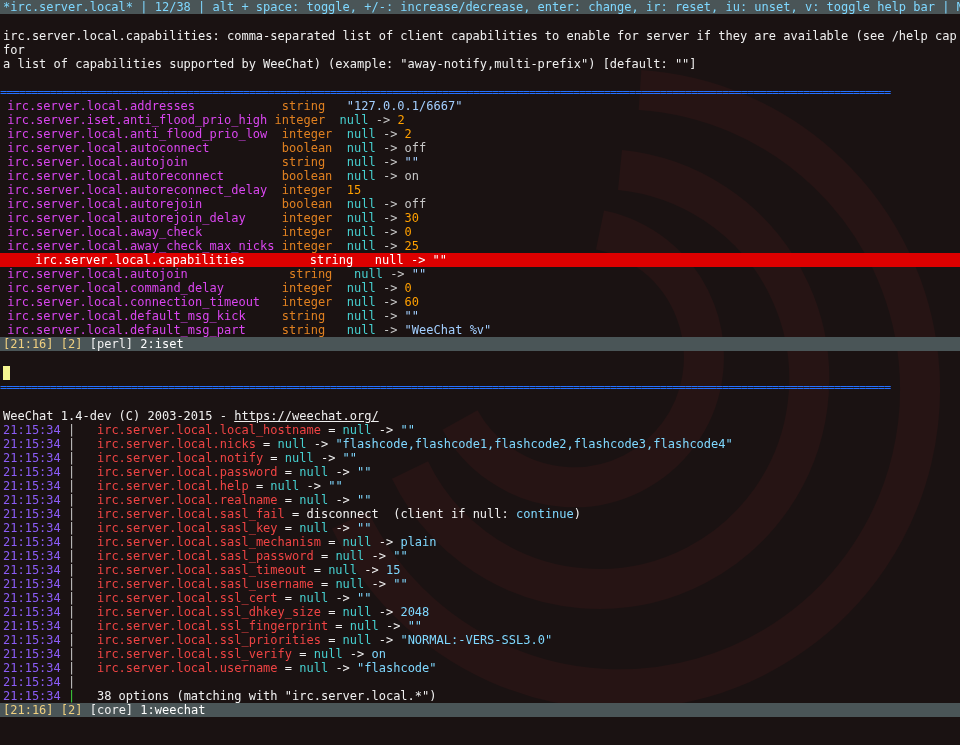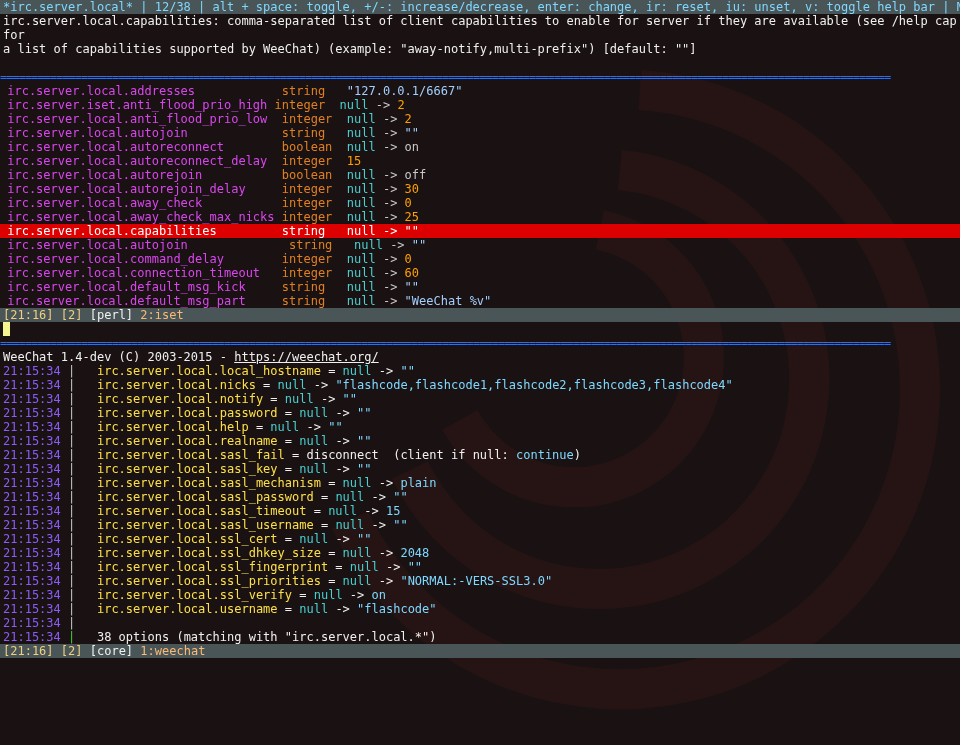--- a/index.html
+++ b/index.html
@@ -19,48 +19,48 @@
     position: absolute;
     top: 0; left: 0; width: 960px; height: 745px;
     pointer-events: none;
     z-index: 0;
     opacity: 0.12;
   }
   .content { position: relative; z-index: 1; padding: 0; }
   .titlebar { background: #4a5557; padding: 0 3px; white-space: nowrap; overflow: hidden; display: flex; height: 14px; line-height: 14px; }
   .cyan { color: #7fd8ff; }
   .yellow { color: #f0d080; }
-  .brightgreen { color: #fdba74; }
+  .brightgreen { color: #ffffff; }
   .white { color: #f0f0f0; }
   .hr {
     color: #2570ff;
     white-space: nowrap;
     overflow: hidden;
     font-family: monospace;
   }
   .hr::before { content: "==============================================================================================================================================="; letter-spacing: -1.0px; }
-  .pane { padding: 0 3px; }
+  .pane { padding: 0 3px; margin-top: 15px; }
   .optrow { white-space: pre; }
   .key { color: #d946ef; }
   .type { color: #e08020; }
   .null { color: #47d1d1; }
   .arrow { color: #c8c8c8; }
   .val-str { color: #a3cfff; }
   .val-int { color: #ffa000; }
   .val-bool { color: #c8c8c8; }
   .val-direct { color: #a3cfff; }
-  .selected { background: #dd0000; }
+  .selected { background: #dd0000; padding-left: 28px; }
   .selected .key, .selected .type, .selected .null, .selected .arrow, .selected .val-str { color: #ffffff; }
   .statusbar { background: #4a5557; padding: 0 3px; height: 14px; line-height: 14px; }
   .cursor { display:inline-block; width: 7px; height: 14px; background: #f5f590; vertical-align: top; }
   .logrow { white-space: pre; padding: 0 3px; }
   .ts { color: #8b5cf6; margin-top: 11px; }
   .pipe-g { color: #3cd03c; }
   .pipe-w { color: #c8c8c8; }
-  .log-opt { color: #fde047; }
+  .log-opt { color: #ef4444; }
   .log-val { color: #7fd8ff; }
   .underline { text-decoration: underline; }
 </style>
 </head>
 <body>
 
 <svg class="swirl" viewBox="0 0 960 745" xmlns="http://www.w3.org/2000/svg">
   <g fill="none" stroke="#7a2222" stroke-width="40">
     <path d="M 640 90 A 300 300 0 1 1 350 520"></path>
     <path d="M 620 170 A 210 210 0 1 1 410 470"></path>
@@ -80,20 +80,21 @@
     <div class="white"> a list of capabilities supported by WeeChat) (example: "away-notify,multi-prefix") [default: ""]</div>
   </div>
 
   <div>&nbsp;</div>
   <div class="hr"></div>
 
   <div id="options">
       <div class="optrow"><span class="key"> irc.server.local.addresses            </span><span class="type">string   </span><span class="val-direct">"127.0.0.1/6667"</span></div>
       <div class="optrow"><span class="key"> irc.server.iset.anti_flood_prio_high </span><span class="type">integer  </span><span class="null">null</span><span class="arrow"> -&gt; </span><span class="val-int">2</span></div>
       <div class="optrow"><span class="key"> irc.server.local.anti_flood_prio_low  </span><span class="type">integer  </span><span class="null">null</span><span class="arrow"> -&gt; </span><span class="val-int">2</span></div>
+      <div class="optrow"><span class="key"> irc.server.local.autoconnect          </span><span class="type">boolean  </span><span class="null">null</span><span class="arrow"> -&gt; </span><span class="val-bool">off</span></div>
       <div class="optrow"><span class="key"> irc.server.local.autojoin             </span><span class="type">string   </span><span class="null">null</span><span class="arrow"> -&gt; </span><span class="val-str">""</span></div>
       <div class="optrow"><span class="key"> irc.server.local.autoreconnect        </span><span class="type">boolean  </span><span class="null">null</span><span class="arrow"> -&gt; </span><span class="val-bool">on</span></div>
       <div class="optrow"><span class="key"> irc.server.local.autoreconnect_delay  </span><span class="type">integer  </span><span class="val-int">15</span></div>
       <div class="optrow"><span class="key"> irc.server.local.autorejoin           </span><span class="type">boolean  </span><span class="null">null</span><span class="arrow"> -&gt; </span><span class="val-bool">off</span></div>
       <div class="optrow"><span class="key"> irc.server.local.autorejoin_delay     </span><span class="type">integer  </span><span class="null">null</span><span class="arrow"> -&gt; </span><span class="val-int">30</span></div>
       <div class="optrow"><span class="key"> irc.server.local.away_check           </span><span class="type">integer  </span><span class="null">null</span><span class="arrow"> -&gt; </span><span class="val-int">0</span></div>
       <div class="optrow"><span class="key"> irc.server.local.away_check_max_nicks </span><span class="type">integer  </span><span class="null">null</span><span class="arrow"> -&gt; </span><span class="val-int">25</span></div>
       <div class="optrow selected"><span class="key"> irc.server.local.capabilities         </span><span class="type">string   </span><span class="null">null</span><span class="arrow"> -&gt; </span><span class="val-str">""</span></div>
       <div class="optrow"><span class="key"> irc.server.local.autojoin              </span><span class="type">string   </span><span class="null">null</span><span class="arrow"> -&gt; </span><span class="val-str">""</span></div>
       <div class="optrow"><span class="key"> irc.server.local.command_delay        </span><span class="type">integer  </span><span class="null">null</span><span class="arrow"> -&gt; </span><span class="val-int">0</span></div>

